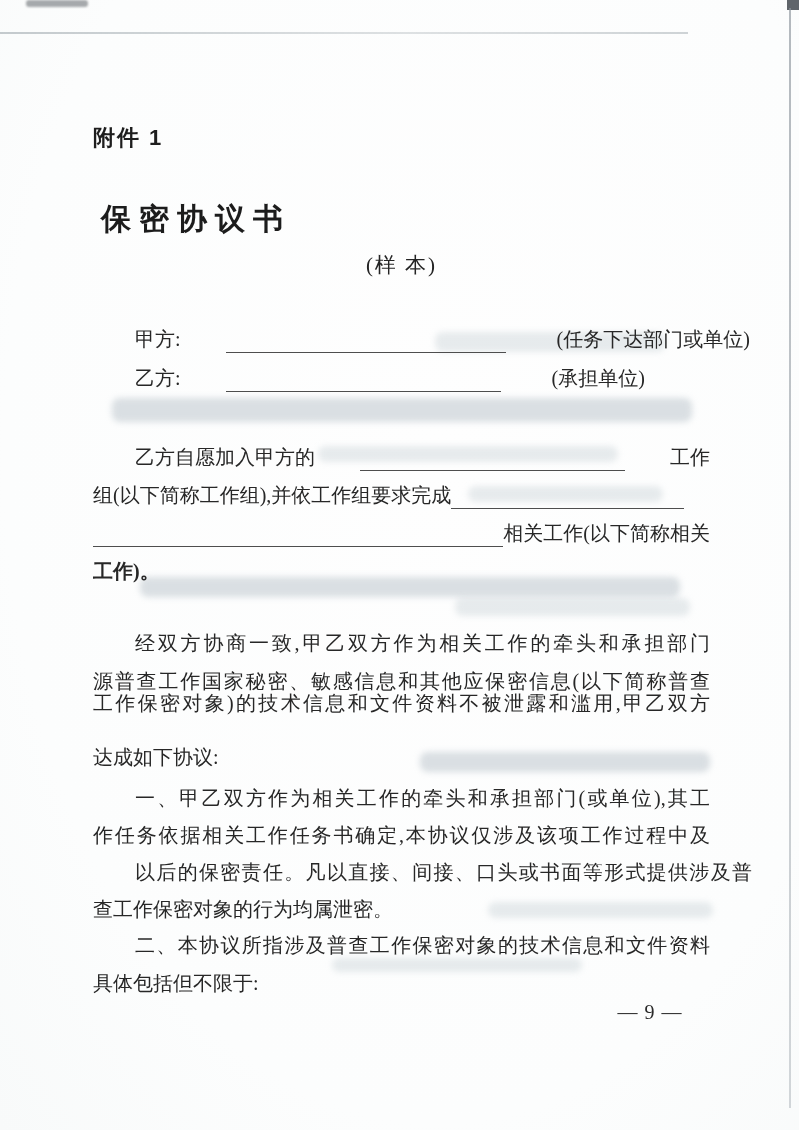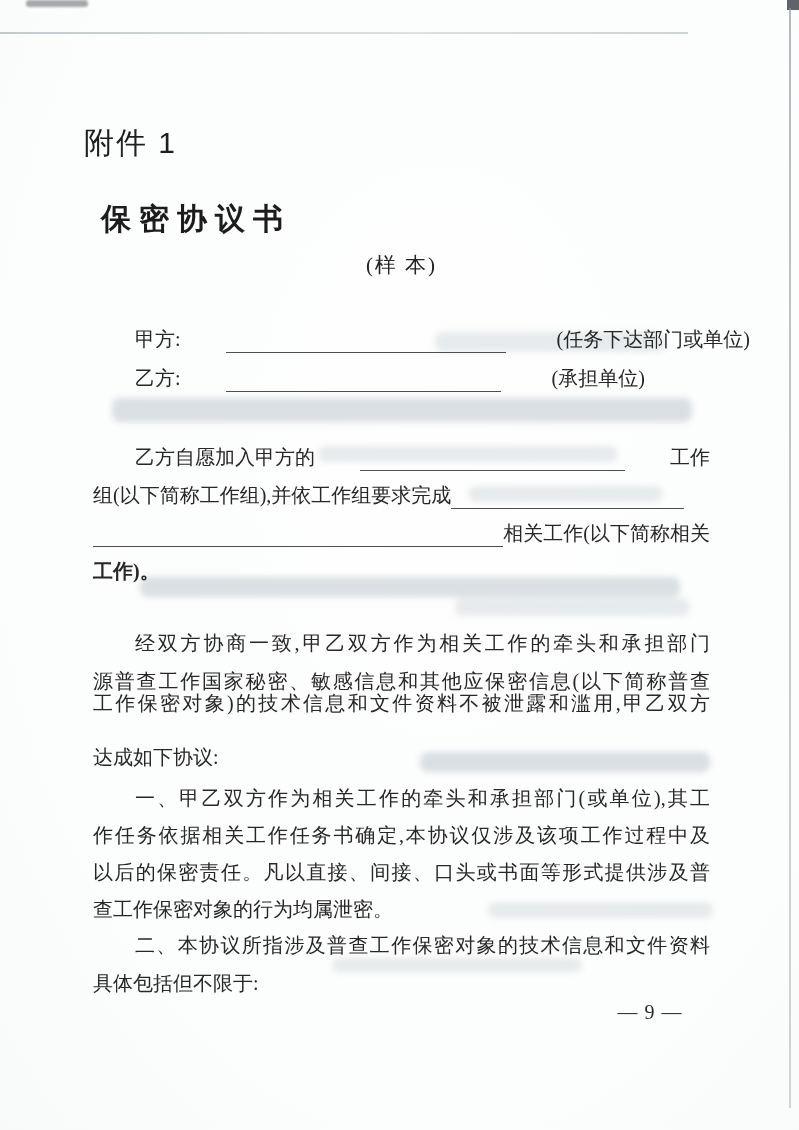--- a/index.html
+++ b/index.html
@@ -16,23 +16,23 @@
     background:rgba(95,100,106,0.55);filter:blur(1.2px);border-radius:3px;}
   .fold-line{position:absolute;left:0;top:32px;width:688px;height:2px;
     background:linear-gradient(to right, rgba(150,160,166,0.55), rgba(150,160,166,0.30) 60%, rgba(150,160,166,0.45));
     filter:blur(0.4px);}
   .corner-mark{position:absolute;left:787px;top:0;width:12px;height:10px;background:#5f646a;}
   .edge-line{position:absolute;left:789px;top:8px;width:2px;height:1100px;
     background:linear-gradient(to bottom, rgba(140,148,156,0.65), rgba(160,168,175,0.45));}
   .ghost{position:absolute;background:rgba(168,180,190,0.26);filter:blur(3px);border-radius:8px;}
   .ghost.strong{background:rgba(160,173,185,0.38);}
   
-  .attachment{position:absolute;left:84px;top:123px;
-    font-family:"Liberation Sans","DejaVu Sans",sans-serif;font-weight:400;
-    font-size:30px;letter-spacing:2px;color:#1e1e1e;}
+  .attachment{position:absolute;left:93px;top:123px;
+    font-family:"Liberation Sans","DejaVu Sans",sans-serif;font-weight:700;
+    font-size:22px;letter-spacing:2px;color:#1e1e1e;}
   .title{position:absolute;left:93px;top:199px;width:617px;
     font-size:30px;font-weight:700;letter-spacing:8px;text-indent:8px;color:#1c1c1c;}
   .subtitle{position:absolute;left:93px;top:251px;width:617px;text-align:center;
     font-size:21px;letter-spacing:2px;color:#242424;}
   .line{position:absolute;left:93px;width:617px;height:28px;
     font-size:20px;line-height:28px;overflow:hidden;}
   .line.indent{padding-left:42px;box-sizing:border-box;gap:45px;}
   .line.stretch{text-align:justify;text-align-last:justify;text-justify:inter-character;}
   .line.mixed{display:flex;align-items:stretch;overflow:visible;}
   .mixed .run{flex:0 0 auto;white-space:nowrap;}
@@ -91,17 +91,17 @@
       <span class="blank flexfill"></span>
       <span class="run">相关工作(以下简称相关</span>
     </div>
     <div class="line" style="top: 557px; font-weight: bold;"><span class="run">工作)。</span></div>
     <div class="line indent stretch" style="top: 629px;"><span class="run">经双方协商一致,甲乙双方作为相关工作的牵头和承担部门</span></div>
     <div class="line stretch" style="top: 667px;"><span class="run">源普查工作国家秘密、敏感信息和其他应保密信息(以下简称普查</span></div>
     <div class="line stretch" style="top: 689px;"><span class="run">工作保密对象)的技术信息和文件资料不被泄露和滥用,甲乙双方</span></div>
     <div class="line" style="top: 743px;"><span class="run">达成如下协议:</span></div>
     <div class="line indent stretch" style="top: 784px;"><span class="run">一、甲乙双方作为相关工作的牵头和承担部门(或单位),其工</span></div>
     <div class="line stretch" style="top: 821px;"><span class="run">作任务依据相关工作任务书确定,本协议仅涉及该项工作过程中及</span></div>
-    <div class="line stretch" style="top: 858px;"><span class="run">以后的保密责任。凡以直接、间接、口头或书面等形式提供涉及普</span></div>
+    <div class="line stretch" style="top: 858px; margin-left: 42px;"><span class="run">以后的保密责任。凡以直接、间接、口头或书面等形式提供涉及普</span></div>
     <div class="line" style="top: 895px;"><span class="run">查工作保密对象的行为均属泄密。</span></div>
     <div class="line indent stretch" style="top: 931px;"><span class="run">二、本协议所指涉及普查工作保密对象的技术信息和文件资料</span></div>
     <div class="line" style="top: 969px;"><span class="run">具体包括但不限于:</span></div>
   </div>
 
 </body></html>

